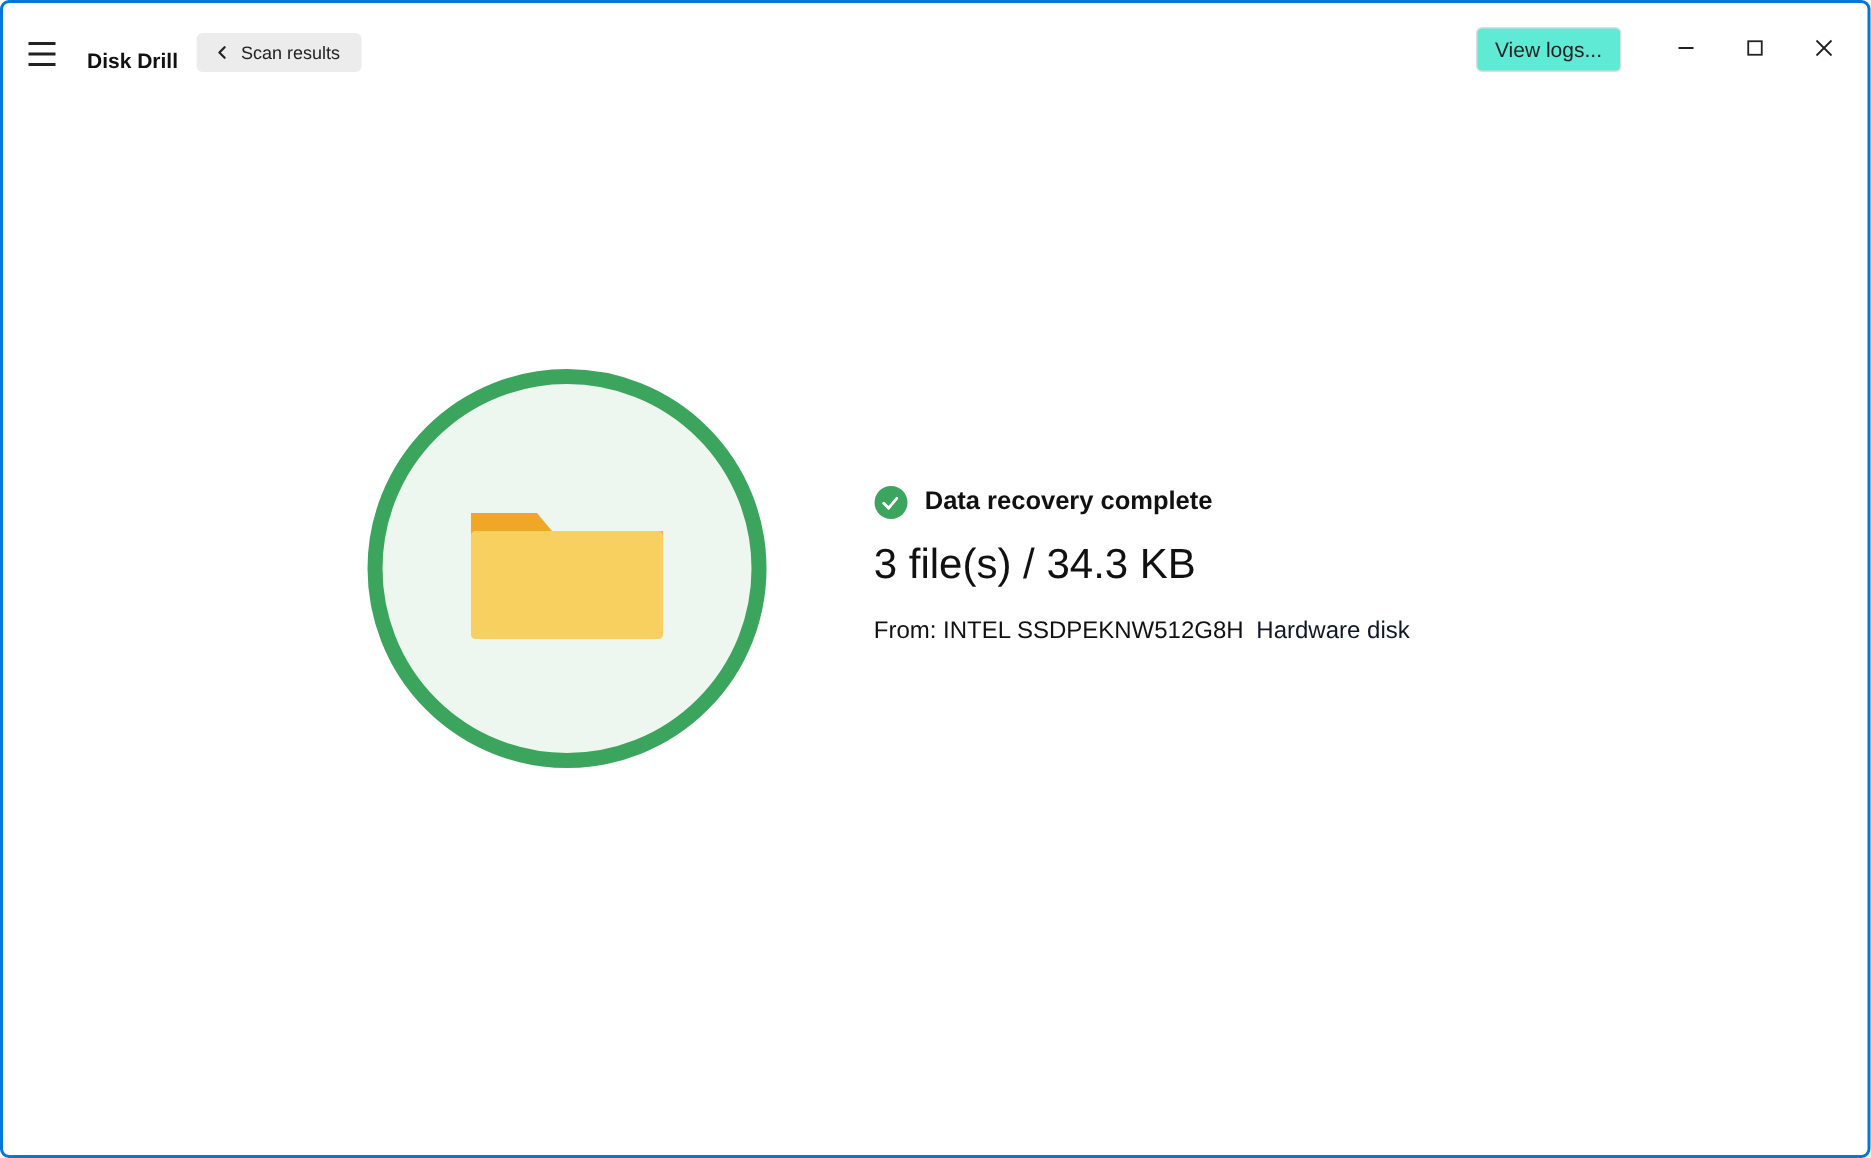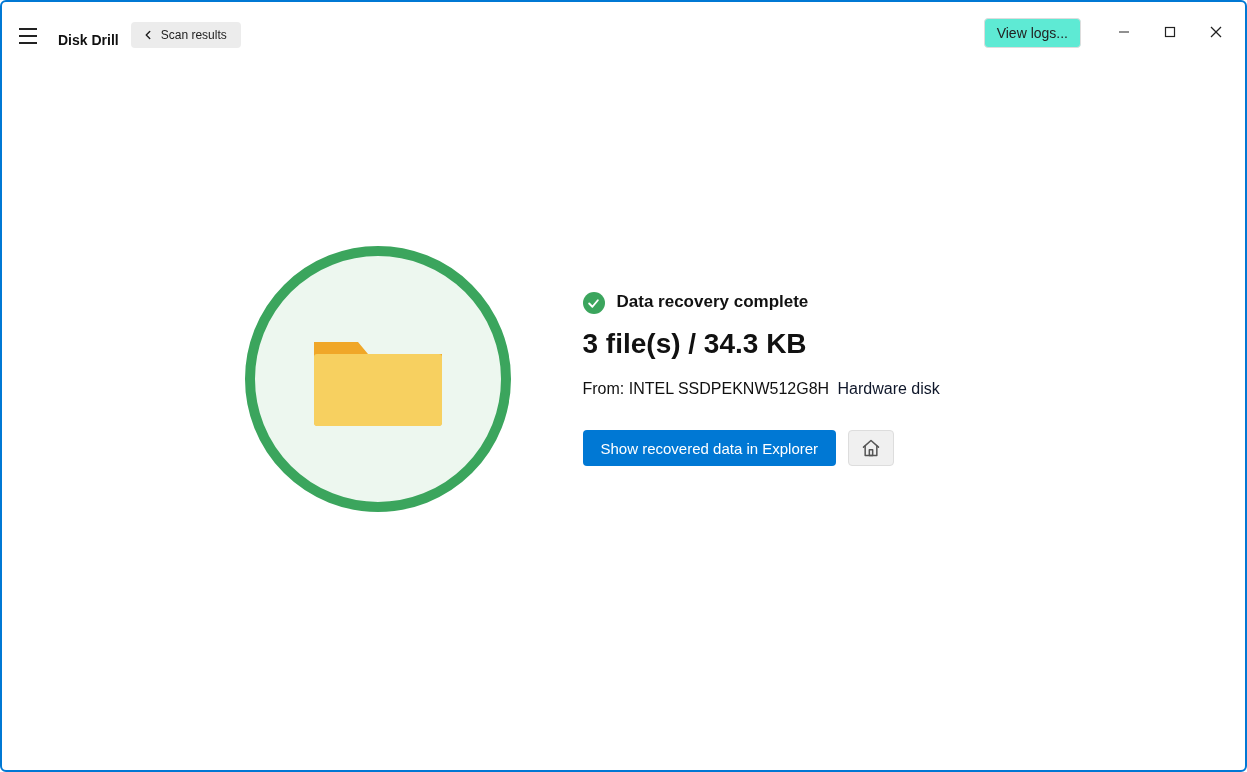--- a/index.html
+++ b/index.html
@@ -63,21 +63,21 @@
     display: flex; align-items: center; justify-content: center;
   }
   .info { display: flex; flex-direction: column; gap: 10px; min-width: 420px; }
   .status-line { display: flex; gap: 12px; }
   .check-circle {
     width: 22px; height: 22px; background: #3ba55d; border-radius: 50%;
     display: flex; align-items: center; justify-content: center;
   }
   .check-circle svg { width: 13px; height: 13px; }
   .status-text { font-size: 17px; font-weight: 600; color: #111; }
-  .summary { font-size: 28px; font-weight: 700; color: #111; margin: 4px 0 10px; }
+  .summary { font-size: 28px; font-weight: 400; color: #111; margin: 4px 0 10px; }
   .meta-line { font-size: 16px; color: #111; margin-bottom: 4px; }
   .meta-line .label { font-weight: 400; }
   .meta-line .secondary { color: #0f172a; margin-left: 4px; }
   .actions { display: flex; gap: 12px; margin-top: 18px; }
   .primary-btn {
     background: #0078d4; color: #fff; border: none; border-radius: 4px;
     padding: 8px 18px; font-size: 15px; cursor: pointer;
   }
   .icon-btn {
     background: #f0f0f0; border: 1px solid #ddd; border-radius: 4px;
@@ -139,24 +139,14 @@
           </svg>
       </div>
       <div class="status-text">Data recovery complete</div>
     </div>
     <div class="summary">3 file(s) / 34.3 KB</div>
     <div class="meta-line">
       <span class="label">From:</span>
       <span>INTEL SSDPEKNW512G8H</span>
       <span class="secondary">Hardware disk</span>
     </div>
-    <div class="actions">
-      <button class="primary-btn">Show recovered data in Explorer</button>
-      <button class="icon-btn">
-        <svg viewBox="0 0 24 24" fill="none" stroke="#555" stroke-width="1.8" stroke-linecap="round" stroke-linejoin="round">
-          <path d="M3 11 L12 3 L21 11"></path>
-          <path d="M5 10 V21 H19 V10"></path>
-          <rect x="10" y="14" width="4" height="7"></rect>
-        </svg>
-      </button>
-    </div>
   </div>
 </div>
 
 </body></html>

